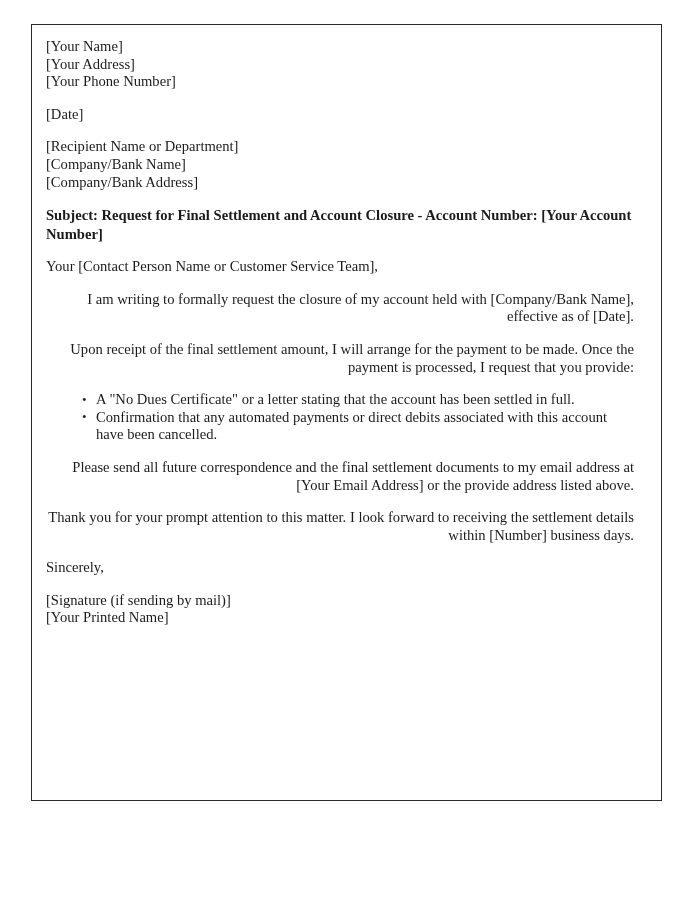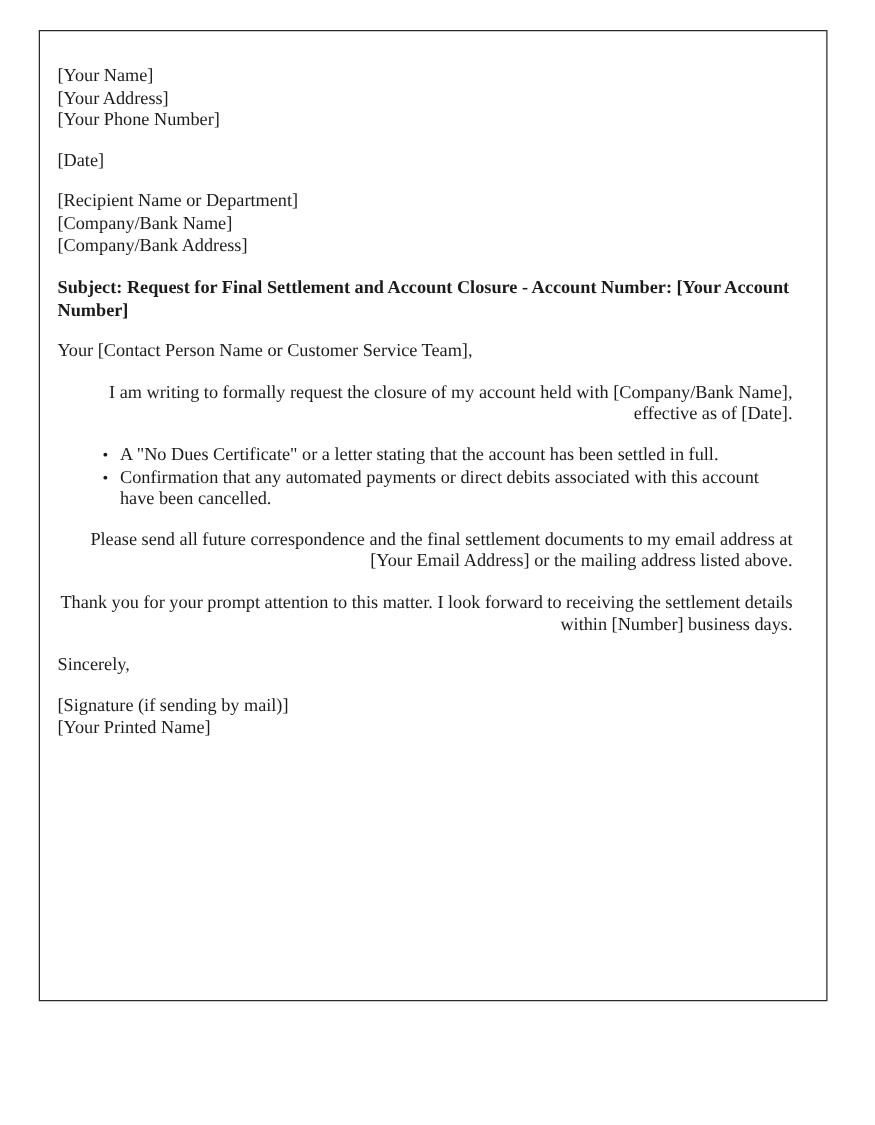--- a/index.html
+++ b/index.html
@@ -20,21 +20,21 @@
     top: 24px;
     width: 631px;
     height: 777px;
     box-sizing: border-box;
     border: 1.6px solid #2a2a2a;
     background: #ffffff;
   }
   .letter-body {
     position: absolute;
     left: 14px;
-    top: 28px;
+    top: 13px;
     width: 588px;
     font-size: 14.6px;
     line-height: 17.6px;
   }
   .addr-block {
     margin: 0 0 15px 0;
   }
   .addr-block .addr-line {
     display: block;
     white-space: pre;
@@ -98,27 +98,28 @@
       <span class="addr-line">[Recipient Name or Department]</span>
       <span class="addr-line">[Company/Bank Name]</span>
       <span class="addr-line">[Company/Bank Address]</span>
     </div>
 
     <div class="subject-line">Subject: Request for Final Settlement and Account Closure - Account Number: [Your Account Number]</div>
 
     <div class="salutation">Your [Contact Person Name or Customer Service Team],</div>
 
     <p class="para">I am writing to formally request the closure of my account held with [Company/Bank Name], effective as of [Date].</p>
+    <p class="para">Upon receipt of the final settlement amount, I will arrange for the payment to be made. Once the payment is processed, I request that you provide:</p>
 
     <ul class="request-list">
       <li>A "No Dues Certificate" or a letter stating that the account has been settled in full.</li>
       <li>Confirmation that any automated payments or direct debits associated with this account have been cancelled.</li>
     </ul>
 
-    <p class="para">Please send all future correspondence and the final settlement documents to my email address at [Your Email Address] or the mailing address listed above.</p>
+    <p class="para">Please send all future correspondence and the final settlement documents to my email address at [Your Email Address] or the provide address listed above.</p>
     <p class="para">Thank you for your prompt attention to this matter. I look forward to receiving the settlement details within [Number] business days.</p>
 
     <div class="closing">Sincerely,</div>
 
     <div class="signature-block">
       <span class="sig-line">[Signature (if sending by mail)]</span>
       <span class="sig-line">[Your Printed Name]</span>
     </div>
 
   </div>

